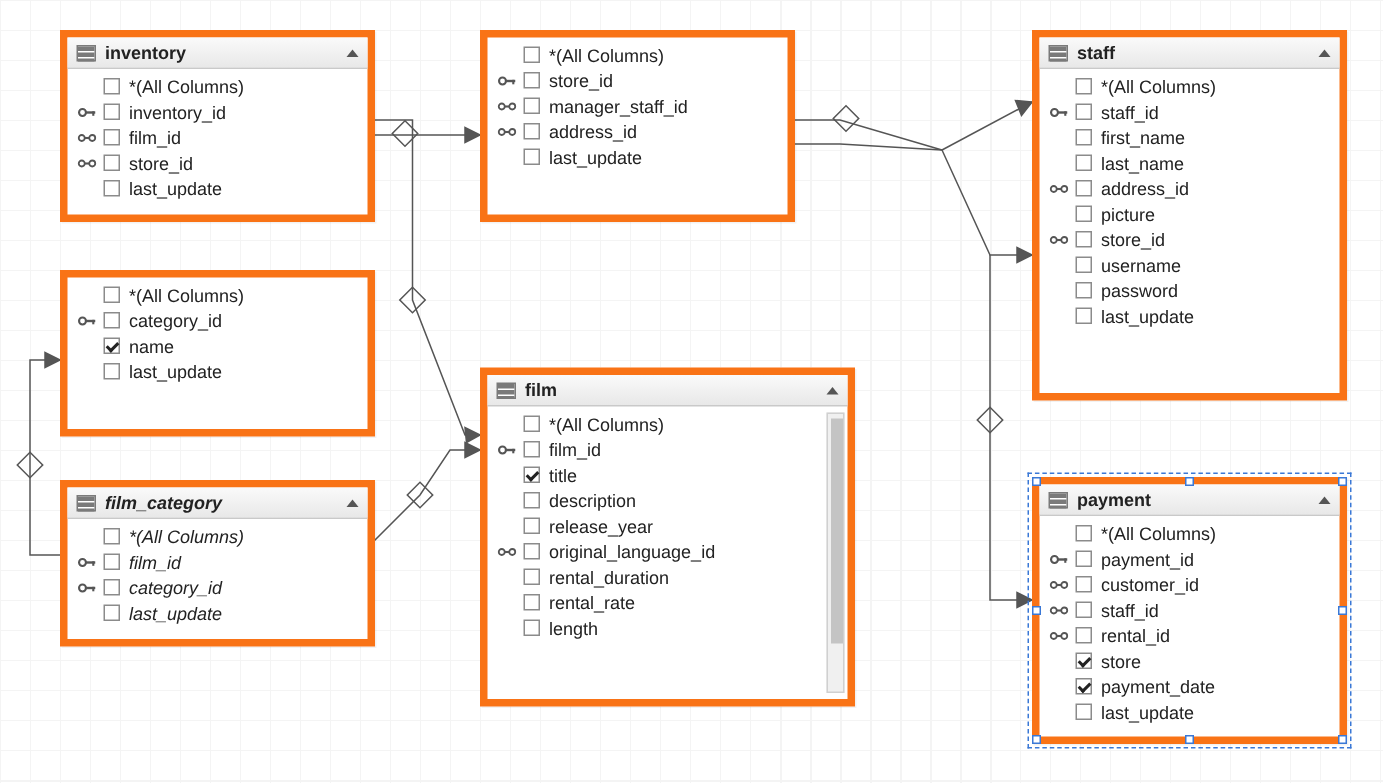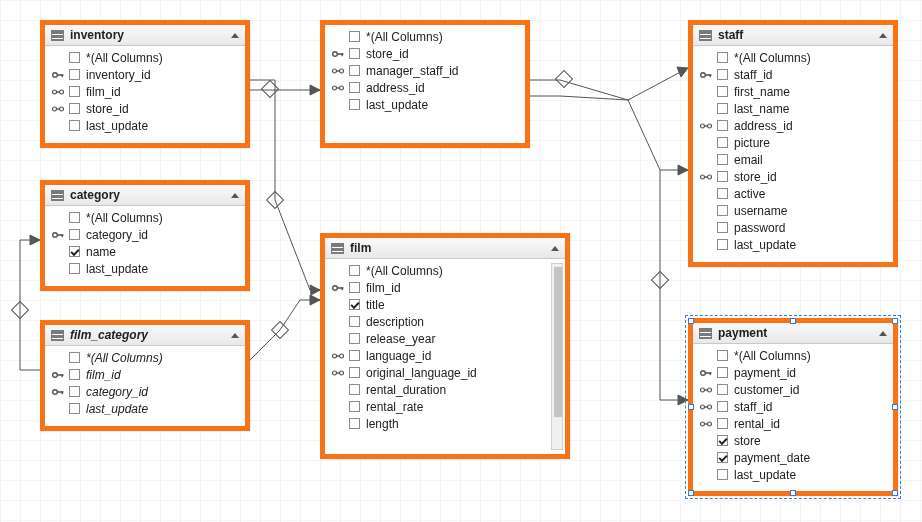--- a/index.html
+++ b/index.html
@@ -167,21 +167,21 @@
   }
 
   .col-label { }
 
   
   #t-inventory     { left: 40px;  top: 20px;  width: 200px; height: 118px; }
   #t-store         { left: 320px; top: 20px;  width: 200px; height: 118px; }
   #t-staff         { left: 688px; top: 20px;  width: 200px; height: 237px; }
   #t-category      { left: 40px;  top: 180px; width: 200px; height: 101px; }
   #t-film_category { left: 40px;  top: 320px; width: 200px; height: 101px; font-style: italic; }
-  #t-film          { left: 320px; top: 233px; width: 240px; height: 216px; }
+  #t-film          { left: 320px; top: 245px; width: 240px; height: 216px; }
   #t-payment       { left: 688px; top: 318px; width: 200px; height: 168px; }
 </style>
 </head>
 <body>
 
 <svg class="connectors">
 
   <line x1="240" y1="90" x2="320" y2="90"></line>
   <rect x="264" y="83" width="12" height="12" transform="rotate(45 270 89)"></rect>
   <polygon class="filled" points="320,90 310,85 310,95"></polygon>
@@ -349,60 +349,46 @@
           </svg>
         </span>
         <span class="chk"></span>
         <span class="col-label">address_id</span>
       </div>
       <div class="row">
         <span class="chk"></span>
         <span class="col-label">picture</span>
       </div>
       <div class="row">
-        <span class="chk"></span>
-        <span class="col-label">email</span>
-      </div>
-      <div class="row">
         <span class="keyglyph">
           <svg width="14" height="10" viewBox="0 0 14 10">
             <circle cx="3.5" cy="5" r="2" fill="none" stroke="#555" stroke-width="1.2"></circle>
             <rect x="5" y="4.3" width="4" height="1.4" fill="#555"></rect>
             <circle cx="10.5" cy="5" r="2" fill="none" stroke="#555" stroke-width="1.2"></circle>
           </svg>
         </span>
         <span class="chk"></span>
         <span class="col-label">store_id</span>
       </div>
       <div class="row">
         <span class="chk"></span>
-        <span class="col-label">active</span>
-      </div>
-      <div class="row">
-        <span class="chk"></span>
         <span class="col-label">username</span>
       </div>
       <div class="row">
         <span class="chk"></span>
         <span class="col-label">password</span>
       </div>
       <div class="row">
         <span class="chk"></span>
         <span class="col-label">last_update</span>
       </div>
     </div>
 </div>
 
 <div id="t-category" class="tablebox">
-  <div class="titlebar">
-    <span class="table-icon"></span>
-    <span>category</span>
-    <span class="spacer"></span>
-    <span class="collapse"></span>
-  </div>
   <div class="cols">
       <div class="row">
         <span class="chk"></span>
         <span class="col-label">*(All Columns)</span>
       </div>
       <div class="row">
         <span class="keyglyph">
           <svg width="14" height="10" viewBox="0 0 14 10">
             <circle cx="4" cy="5" r="2.3" fill="none" stroke="#555" stroke-width="1.4"></circle>
             <rect x="6" y="4.2" width="6.5" height="1.6" fill="#555"></rect>
@@ -492,31 +478,20 @@
         <span class="chk checked"></span>
         <span class="col-label">title</span>
       </div>
       <div class="row">
         <span class="chk"></span>
         <span class="col-label">description</span>
       </div>
       <div class="row">
         <span class="chk"></span>
         <span class="col-label">release_year</span>
-      </div>
-      <div class="row">
-        <span class="keyglyph">
-          <svg width="14" height="10" viewBox="0 0 14 10">
-            <circle cx="3.5" cy="5" r="2" fill="none" stroke="#555" stroke-width="1.2"></circle>
-            <rect x="5" y="4.3" width="4" height="1.4" fill="#555"></rect>
-            <circle cx="10.5" cy="5" r="2" fill="none" stroke="#555" stroke-width="1.2"></circle>
-          </svg>
-        </span>
-        <span class="chk"></span>
-        <span class="col-label">language_id</span>
       </div>
       <div class="row">
         <span class="keyglyph">
           <svg width="14" height="10" viewBox="0 0 14 10">
             <circle cx="3.5" cy="5" r="2" fill="none" stroke="#555" stroke-width="1.2"></circle>
             <rect x="5" y="4.3" width="4" height="1.4" fill="#555"></rect>
             <circle cx="10.5" cy="5" r="2" fill="none" stroke="#555" stroke-width="1.2"></circle>
           </svg>
         </span>
         <span class="chk"></span>

